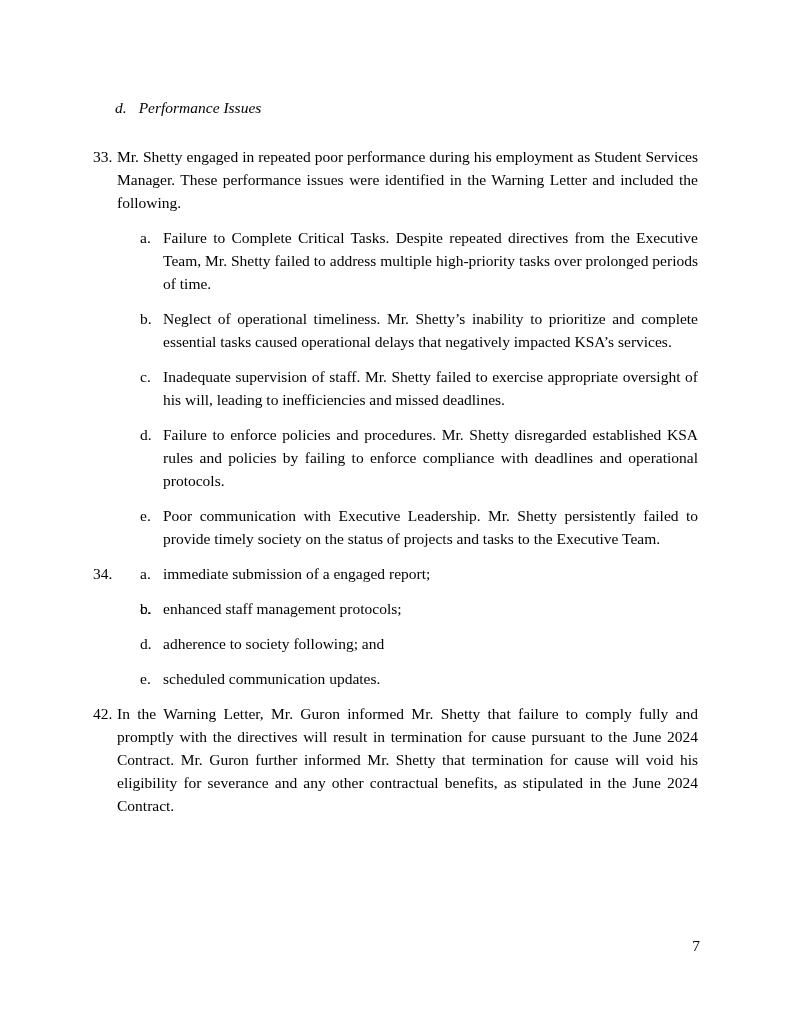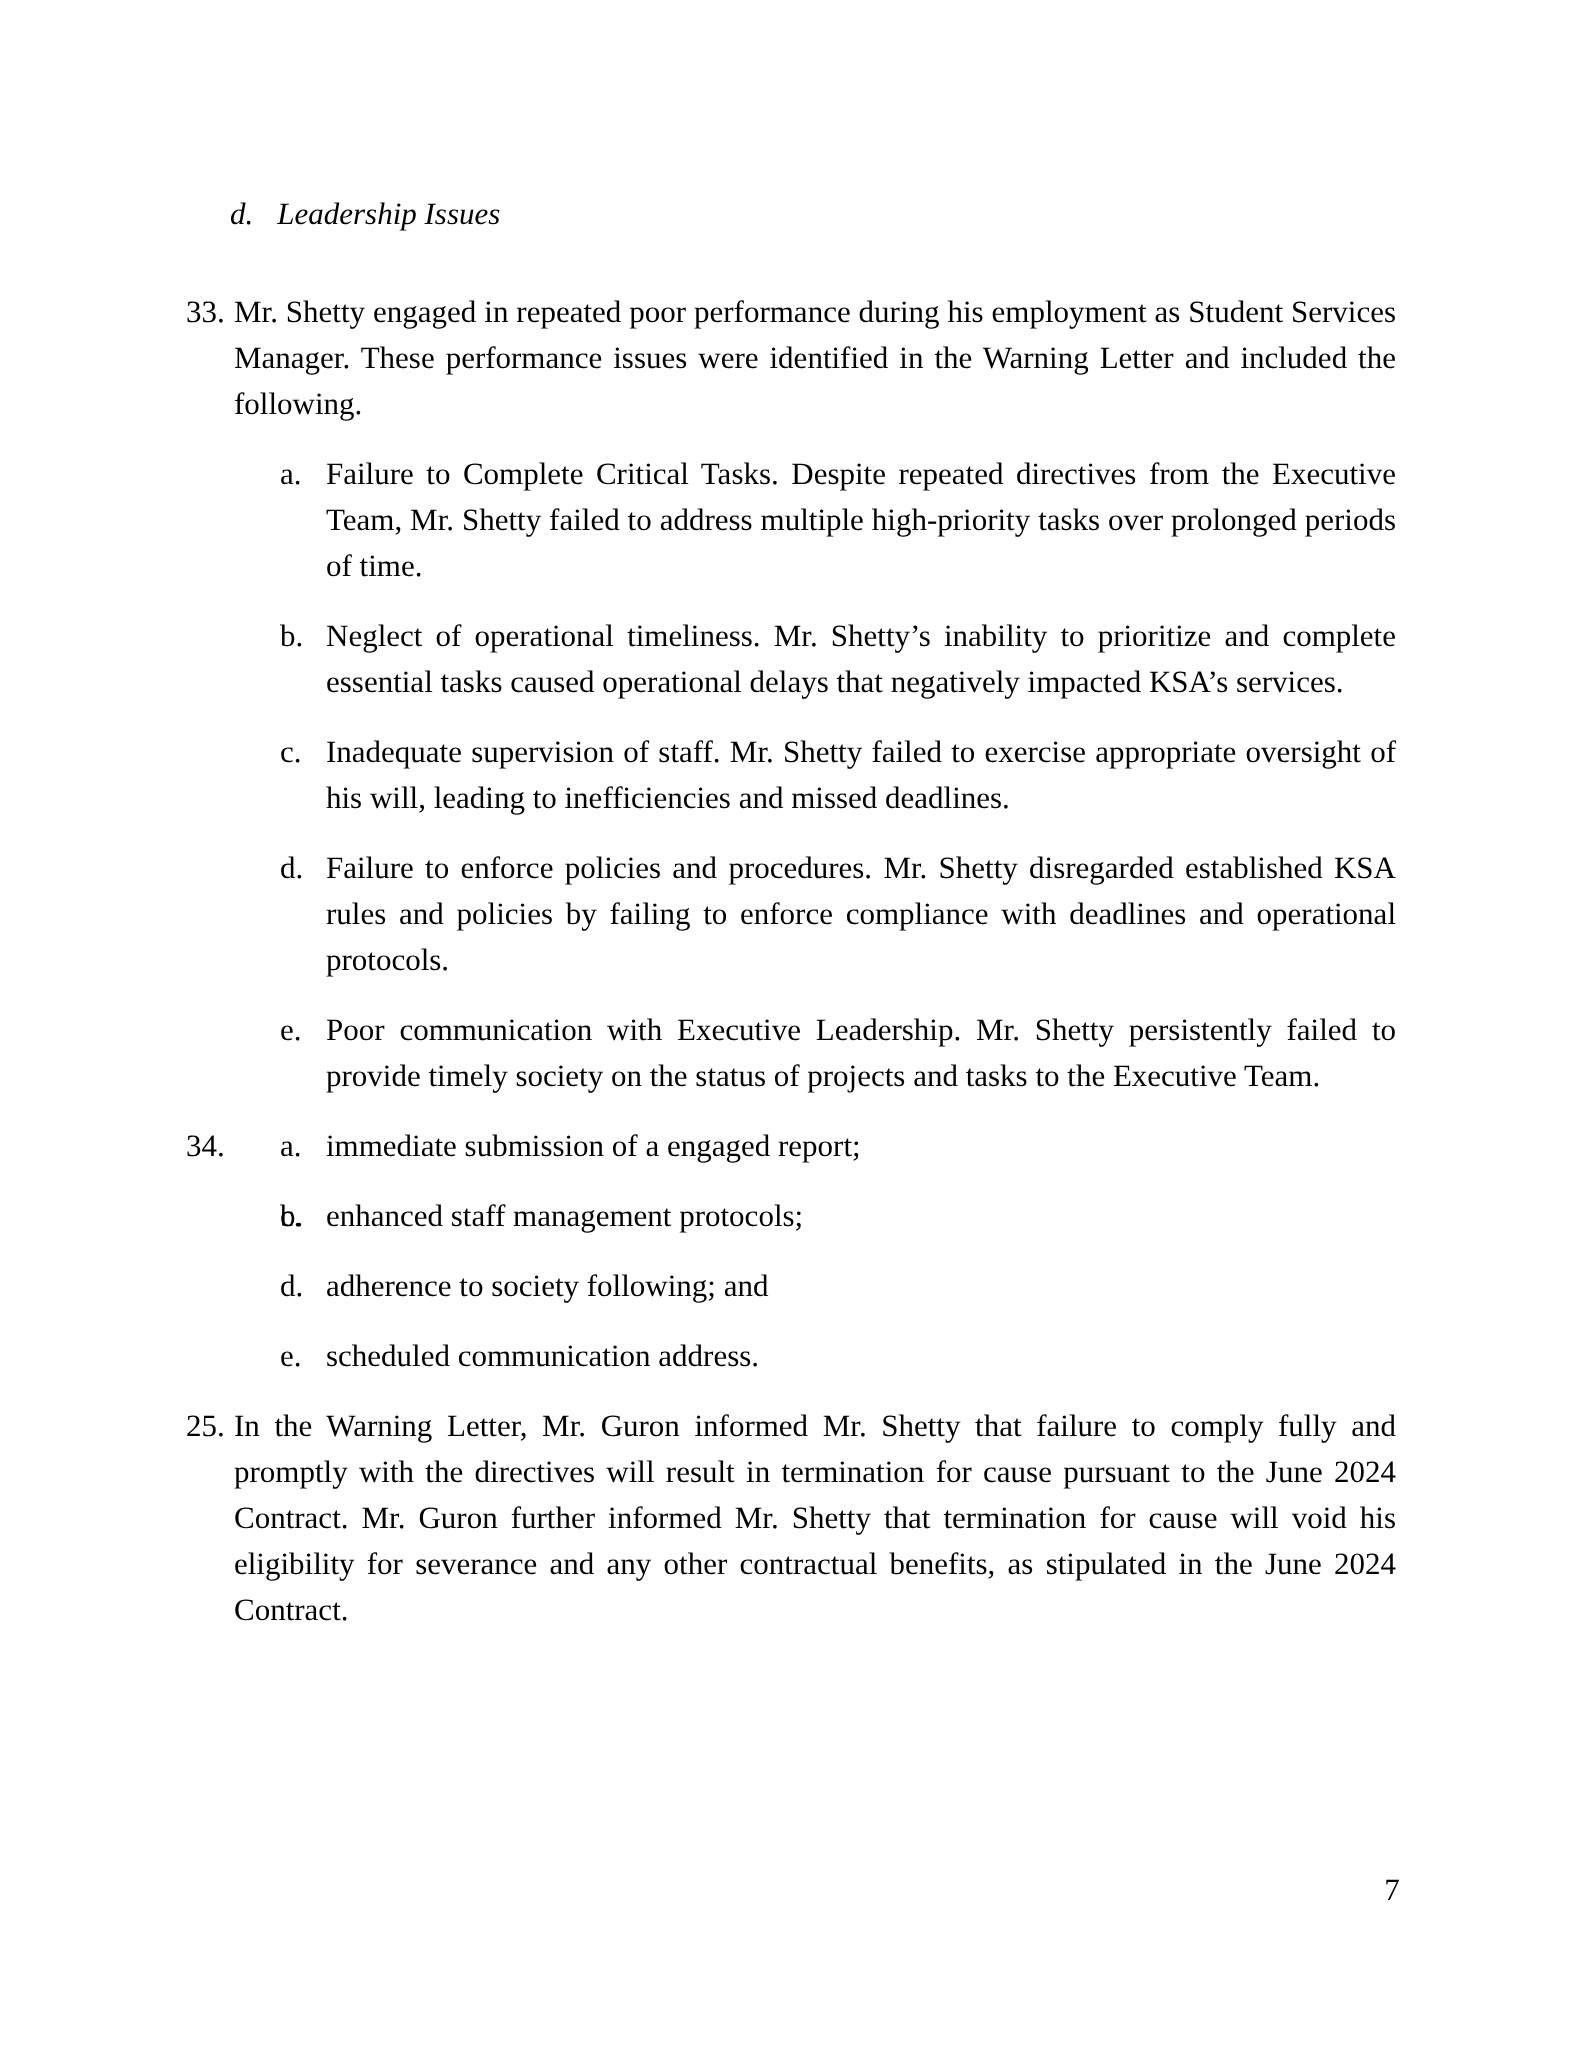--- a/index.html
+++ b/index.html
@@ -61,21 +61,21 @@
     text-align: center;
   }
 </style>
 </head>
 <body>
 
 <div class="page">
   <div class="content">
 
     <div class="heading">
-      <span class="h-label">d.</span><span class="h-title">Leadership Issues</span>
+      <span class="h-label">d.</span><span class="h-title">Performance Issues</span>
     </div>
 
     <div class="para">
       <span class="para-num">33.</span>
       <span class="para-text">Mr. Shetty engaged in repeated poor performance during his employment as Student Services Manager. These performance issues were identified in the Warning Letter and included the following.</span>
     </div>
 
     <div class="subitem">
       <span class="subitem-label">a.</span>
       <span class="subitem-text">Failure to Complete Critical Tasks. Despite repeated directives from the Executive Team, Mr. Shetty failed to address multiple high-priority tasks over prolonged periods of time.</span>
@@ -111,24 +111,24 @@
     <div class="subitem">
       <span class="subitem-label">c.</span>
       <span class="subitem-text">enhanced staff management protocols;</span>
     </div>
     <div class="subitem">
       <span class="subitem-label">d.</span>
       <span class="subitem-text">adherence to society following; and</span>
     </div>
     <div class="subitem">
       <span class="subitem-label">e.</span>
-      <span class="subitem-text">scheduled communication address.</span>
+      <span class="subitem-text">scheduled communication updates.</span>
     </div>
 
     <div class="para">
-      <span class="para-num">25.</span>
+      <span class="para-num">42.</span>
       <span class="para-text">In the Warning Letter, Mr. Guron informed Mr. Shetty that failure to comply fully and promptly with the directives will result in termination for cause pursuant to the June 2024 Contract. Mr. Guron further informed Mr. Shetty that termination for cause will void his eligibility for severance and any other contractual benefits, as stipulated in the June 2024 Contract.</span>
     </div>
 
   </div>
 
   <div class="page-number">7</div>
 </div>
 
 </body></html>

